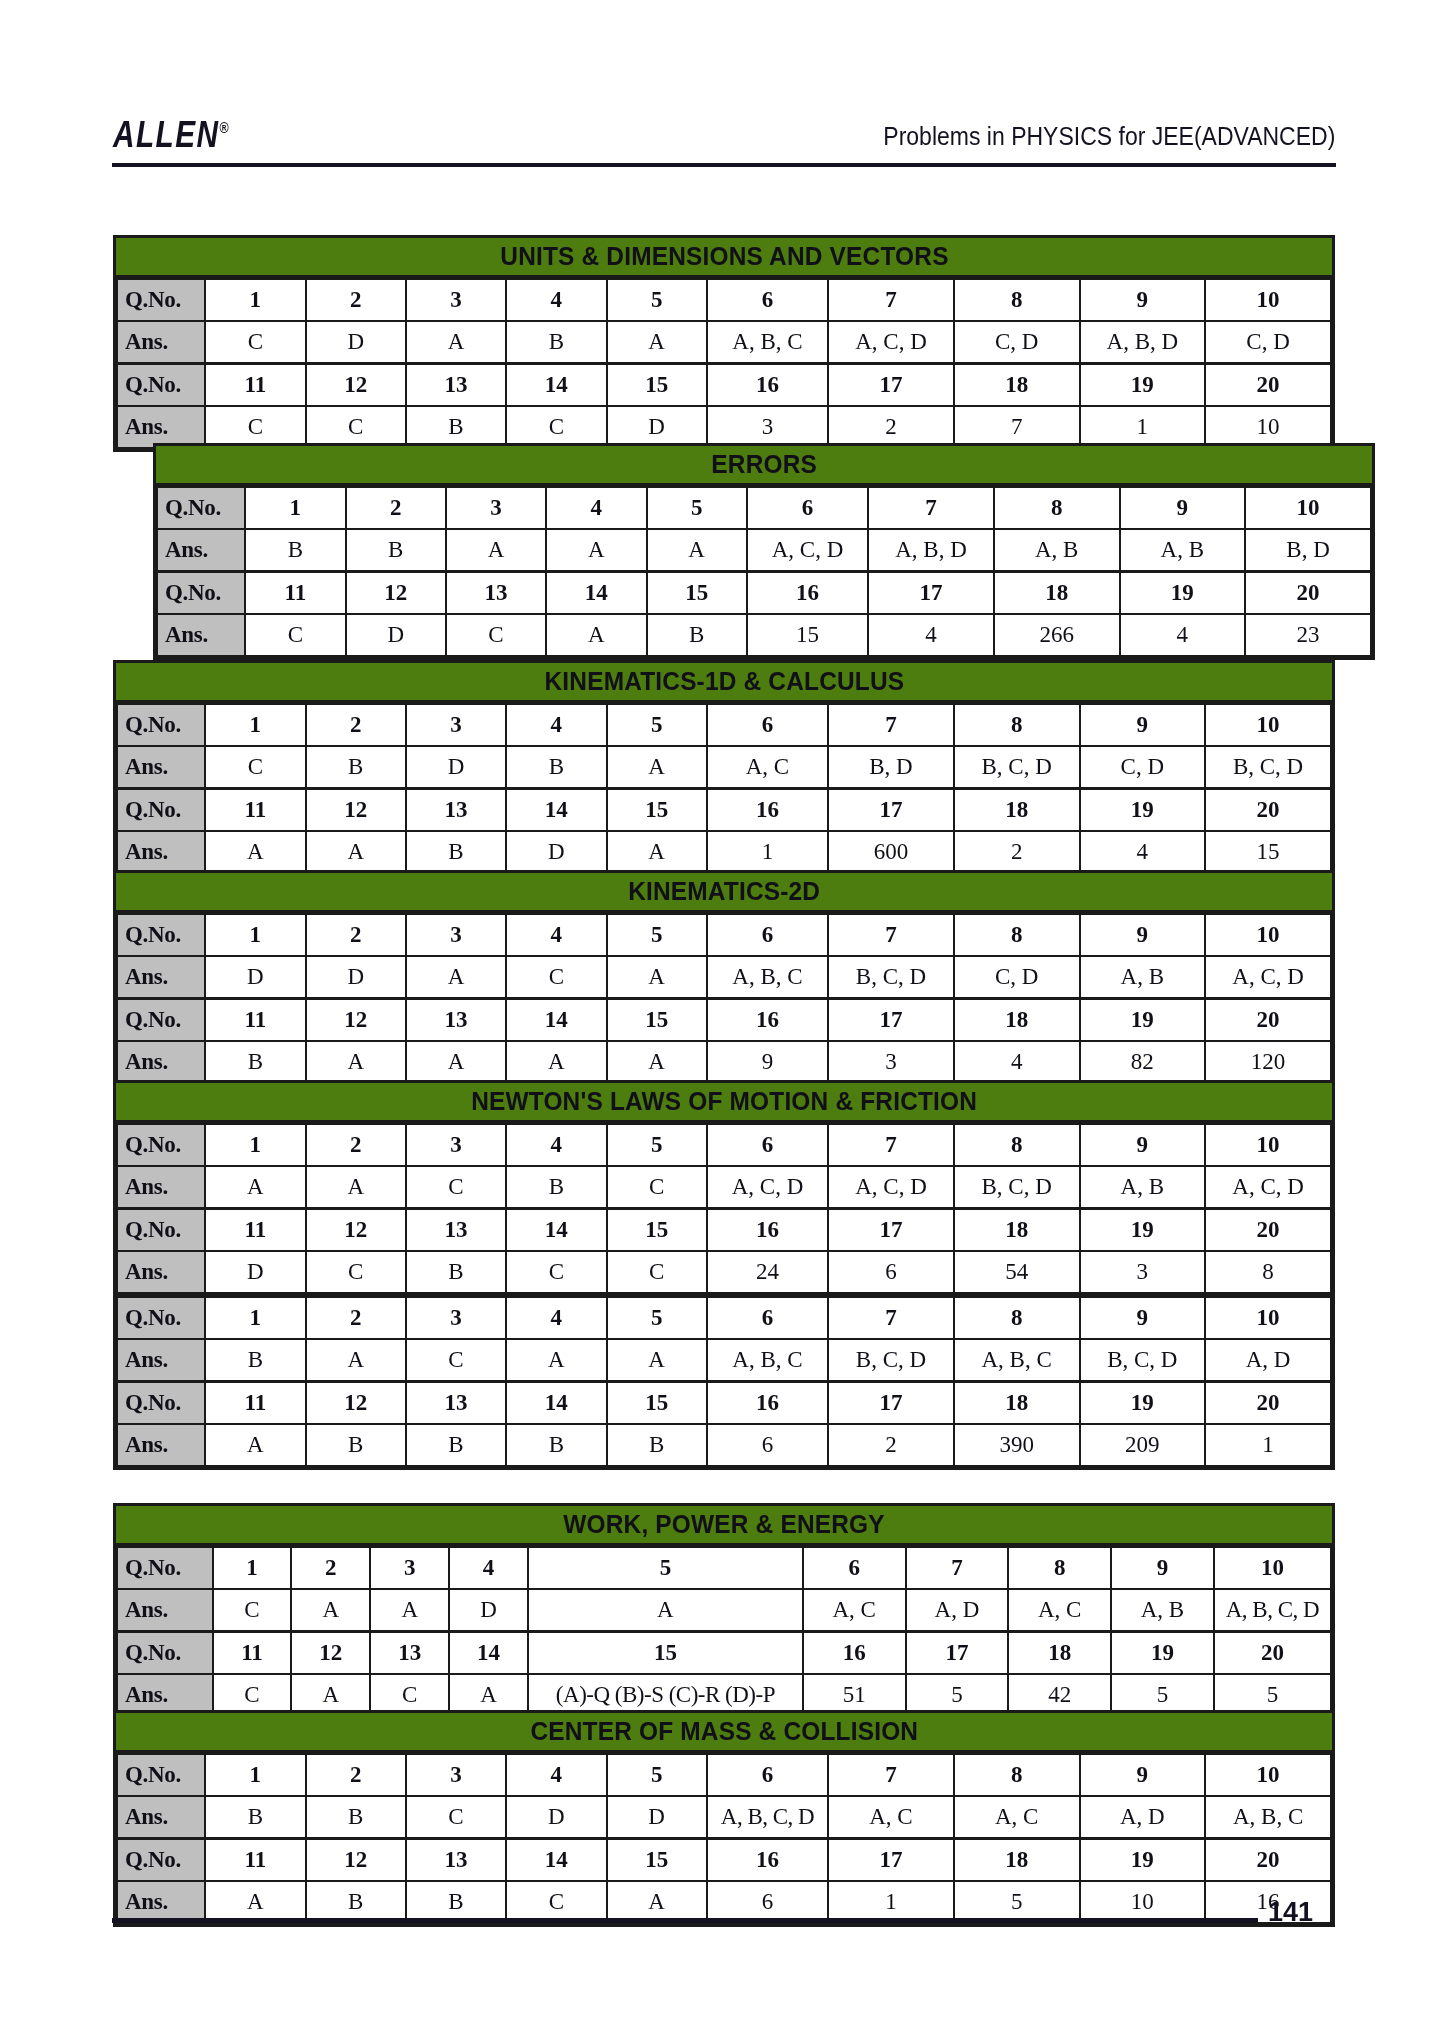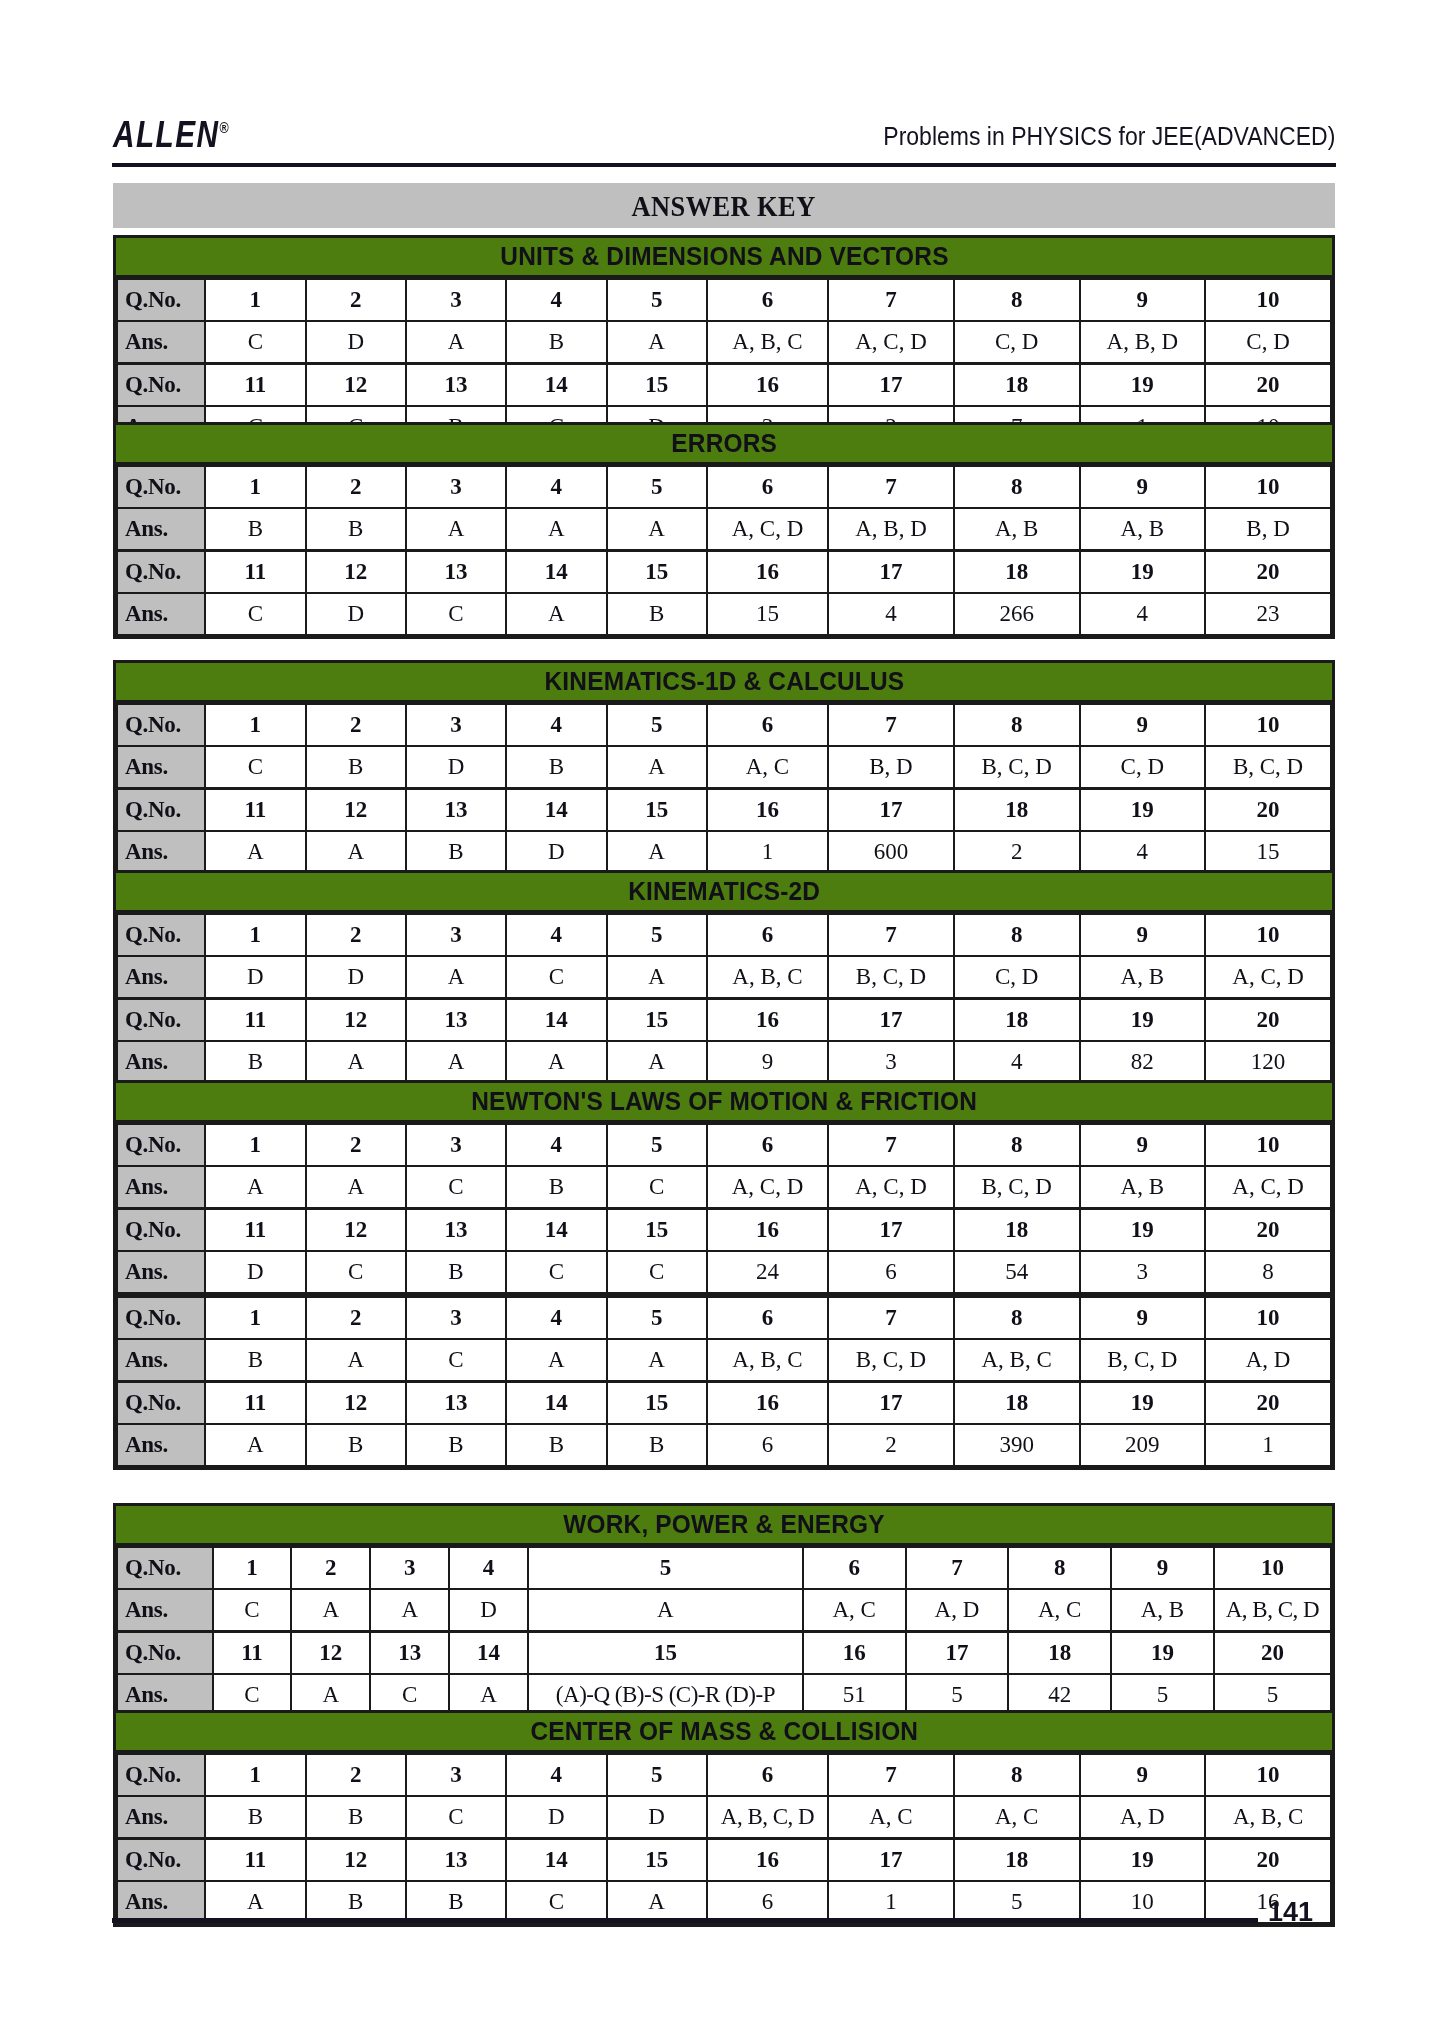--- a/index.html
+++ b/index.html
@@ -182,23 +182,20 @@
 <body>
 
 <div class="page">
 
   <div class="doc-header">
     <div class="allen-logo"><span>ALLEN</span><span class="allen-reg">®</span></div>
     <div class="header-title">Problems in PHYSICS for JEE(ADVANCED)</div>
   </div>
   <div class="header-rule"></div>
 
-  <div class="answer-key-bar">
-    <span class="akt">ANSWER KEY</span>
-  </div>
 
   <div id="sections-host">
       <div class="section" style="top: 235px;">
         <div class="sec-title">
           <span>UNITS &amp; DIMENSIONS AND VECTORS</span>
         </div>
         <table class="ansgrid">
           <colgroup>
             <col style="width: 80px;">
             <col style="width: 91px;">
@@ -261,21 +258,21 @@
               <td>D</td>
               <td>3</td>
               <td>2</td>
               <td>7</td>
               <td>1</td>
               <td>10</td>
             </tr>
           </tbody>
         </table>
       </div>
-      <div class="section" style="top: 422px;">
+      <div class="section" style="top: 443px; margin-left: 40px;">
         <div class="sec-title">
           <span>ERRORS</span>
         </div>
         <table class="ansgrid">
           <colgroup>
             <col style="width: 80px;">
             <col style="width: 91px;">
             <col style="width: 91px;">
             <col style="width: 91px;">
             <col style="width: 91px;">

